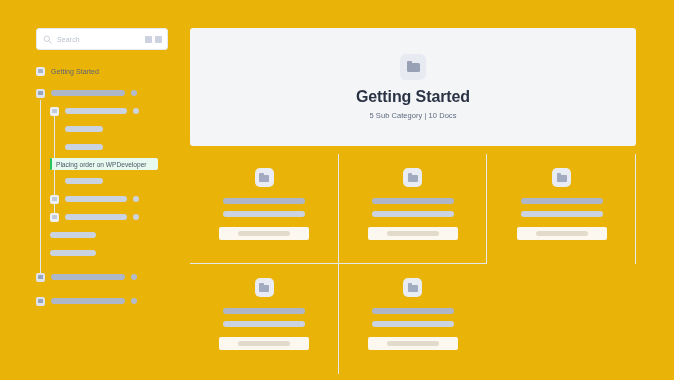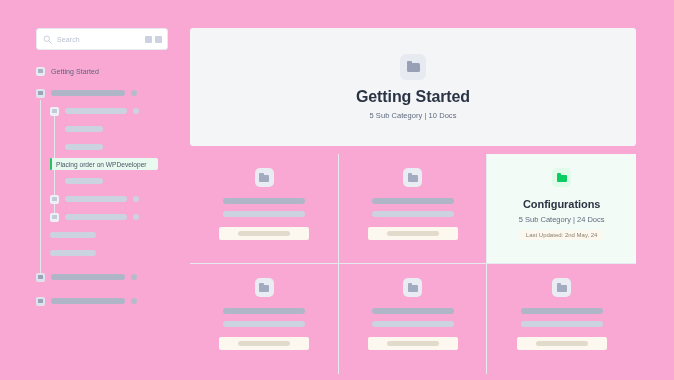--- a/index.html
+++ b/index.html
@@ -3,21 +3,21 @@
 <meta charset="utf-8">
 <style>
   * { box-sizing: border-box; margin: 0; padding: 0; }
   html, body {
     width: 674px; height: 380px;
     background: #ffffff;
     font-family: "Liberation Sans", sans-serif;
     overflow: hidden;
   }
 
-  .app { position: relative; width: 674px; height: 380px; background:#f9a8d4; }
+  .app { position: relative; width: 674px; height: 380px; background:#eab308; }
 
   
   .sidebar { position: absolute; left: 36px; top: 28px; width: 132px; }
 
   .search-bar {
     position: relative;
     height: 22px;
     border: 1px solid #e6e9ef;
     border-radius: 3px;
     background: #fff;
@@ -388,26 +388,20 @@
 
       <div class="cell div-right div-bottom">
         <div class="card-icon"></div>
         <div class="ph-bar"></div>
         <div class="ph-bar light"></div>
         <div class="ph-block">
             <span class="inner"></span>
           </div>
       </div>
 
-      <div class="cell active div-bottom">
-        <div class="card-icon green"></div>
-        <div class="card-title">Configurations</div>
-        <div class="card-meta">5 Sub Category | 24 Docs</div>
-        <div class="card-updated">Last Updated: 2nd May, 24</div>
-      </div>
 
       <div class="cell div-right">
         <div class="card-icon"></div>
         <div class="ph-bar"></div>
         <div class="ph-bar light"></div>
         <div class="ph-block">
             <span class="inner"></span>
           </div>
       </div>
 

